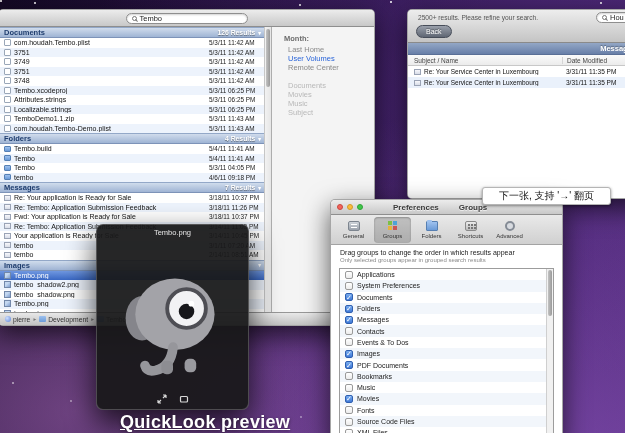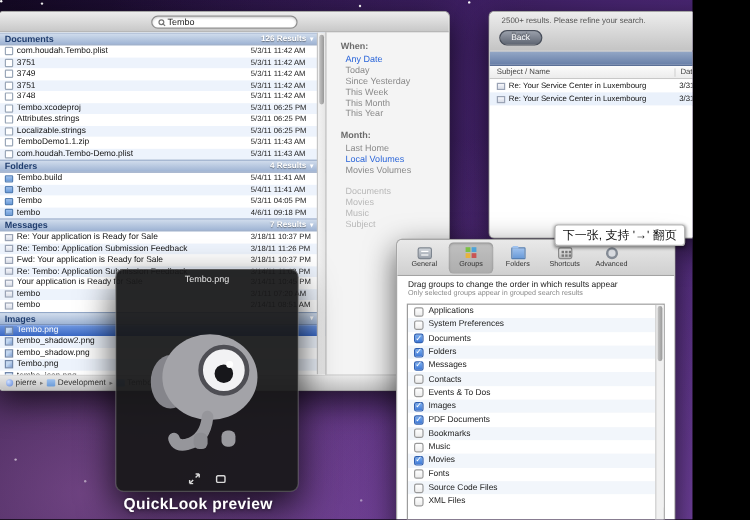--- a/index.html
+++ b/index.html
@@ -1,18 +1,18 @@
 <!DOCTYPE html>
 <html><head>
 <meta charset="utf-8">
 <style>
   * { box-sizing: border-box; margin: 0; padding: 0; }
   html,body { background:#000; }
   .canvas{
-    position:relative; width:577px; height:433px; overflow:hidden;
+    position:relative; width:625px; height:433px; overflow:hidden;
     font-family:"Liberation Sans", sans-serif;
     background:
       radial-gradient(ellipse at 12% 95%, rgba(216,140,220,.40), transparent 50%),
       radial-gradient(ellipse at 75% 115%, rgba(160,95,210,.55), transparent 55%),
       radial-gradient(ellipse at 95% 15%, rgba(100,55,150,.50), transparent 60%),
       radial-gradient(ellipse at 40% 40%, rgba(70,35,110,.45), transparent 65%),
       linear-gradient(125deg, #140924, #2a1348 45%, #3d1e63 72%, #5a3384 100%);
   }
   .stars{position:absolute; inset:0; pointer-events:none;}
   .stars::before{
@@ -115,22 +115,22 @@
   .prefs-scroll{ position:absolute; right:0; top:0; bottom:0; width:7px; background:#f1f1f1; border-left:1px solid #cfcfcf; }
   .prefs-thumb{ position:absolute; top:1px; left:1px; width:4px; height:46px; background:linear-gradient(90deg,#c2c2c2,#9a9a9a); border-radius:3px; }
 
   
   .quicklook{ position:absolute; left:96px; top:224px; width:153px; height:186px; background:rgba(24,24,26,.94); border:1px solid rgba(255,255,255,.22); border-radius:7px; box-shadow:0 12px 30px rgba(0,0,0,.75); z-index:30; display:flex; flex-direction:column; align-items:center; }
   .ql-title{ margin-top:3px; font-size:7.5px; color:#e6e6e6; flex:0 0 auto; }
   .ql-stage{ flex:1; width:100%; display:flex; align-items:center; justify-content:center; }
   .ql-controls{ position:absolute; bottom:5px; left:50%; transform:translateX(-50%); display:flex; gap:12px; align-items:center; }
 
   
-  .tip-box{ position:absolute; left:462px; top:187px; background:#fff; border:1px solid #b5b5b5; border-radius:3px; padding:1px 6px; font-size:10px; color:#111; box-shadow:0 1px 3px rgba(0,0,0,.45); z-index:60; white-space:nowrap; }
-  .ql-caption{ position:absolute; left:103px; top:412px; font-size:13px; font-weight:bold; color:#fff; letter-spacing:.3px; z-index:40; text-shadow:0 1px 3px rgba(0,0,0,.5); }
+  .tip-box{ position:absolute; left:482px; top:187px; background:#fff; border:1px solid #b5b5b5; border-radius:3px; padding:1px 16px; font-size:10px; color:#111; box-shadow:0 1px 3px rgba(0,0,0,.45); z-index:60; white-space:nowrap; }
+  .ql-caption{ position:absolute; left:120px; top:412px; font-size:18px; font-weight:bold; color:#fff; letter-spacing:.3px; z-index:40; text-shadow:0 1px 3px rgba(0,0,0,.5);text-decoration:underline; }
 </style>
 </head>
 <body>
 
 <div class="canvas">
   <div class="stars"></div>
 
   <section class="window main-window">
     <header class="titlebar main-tb">
       <div class="searchfield main-sf">
@@ -288,33 +288,24 @@
             <span class="row-date"></span>
           </div>
           <div class="row">
             <span class="row-icon icon-image"></span>
             <span class="row-name">tembo_icon.png</span>
             <span class="row-date"></span>
           </div>
         </div>
       <aside class="filter-sidebar" id="filter-sidebar">
           <div class="sb-section">
-            <div class="sb-title">When:</div>
-            <div class="sb-opt active">Any Date</div>
-            <div class="sb-opt normal">Today</div>
-            <div class="sb-opt normal">Since Yesterday</div>
-            <div class="sb-opt normal">This Week</div>
-            <div class="sb-opt normal">This Month</div>
-            <div class="sb-opt normal">This Year</div>
-          </div>
-          <div class="sb-section">
             <div class="sb-title">Month:</div>
             <div class="sb-opt normal">Last Home</div>
-            <div class="sb-opt active">Local Volumes</div>
-            <div class="sb-opt normal">Movies Volumes</div>
+            <div class="sb-opt active">User Volumes</div>
+            <div class="sb-opt normal">Remote Center</div>
           </div>
           <div class="sb-section">
             <div class="sb-opt faded">Documents</div>
             <div class="sb-opt faded">Movies</div>
             <div class="sb-opt faded">Music</div>
             <div class="sb-opt faded">Subject</div>
           </div>
         </aside>
     </div>
     <footer class="statusbar" id="main-statusbar">
@@ -360,20 +351,27 @@
         <div class="msg-row alt">
           <span class="row-icon icon-message"></span>
           <span class="msg-name">Re: Your Service Center in Luxembourg</span>
           <span class="msg-date">3/31/11 11:35 PM</span>
         </div>
       </div>
     <div class="rw-body"></div>
   </section>
 
   <section class="window prefs-window">
+    <header class="titlebar prefs-tb">
+      <span class="tl red"></span>
+      <span class="tl yellow"></span>
+      <span class="tl green"></span>
+      <span class="prefs-title">Preferences</span>
+      <span class="prefs-pane">Groups</span>
+    </header>
     <div class="prefs-toolbar" id="prefs-toolbar">
         <div class="tb-item">
           <div class="tb-icon tbi-general"></div>
           <span>General</span>
         </div>
         <div class="tb-item active">
           <div class="tb-icon tbi-groups"></div>
           <span>Groups</span>
         </div>
         <div class="tb-item">

